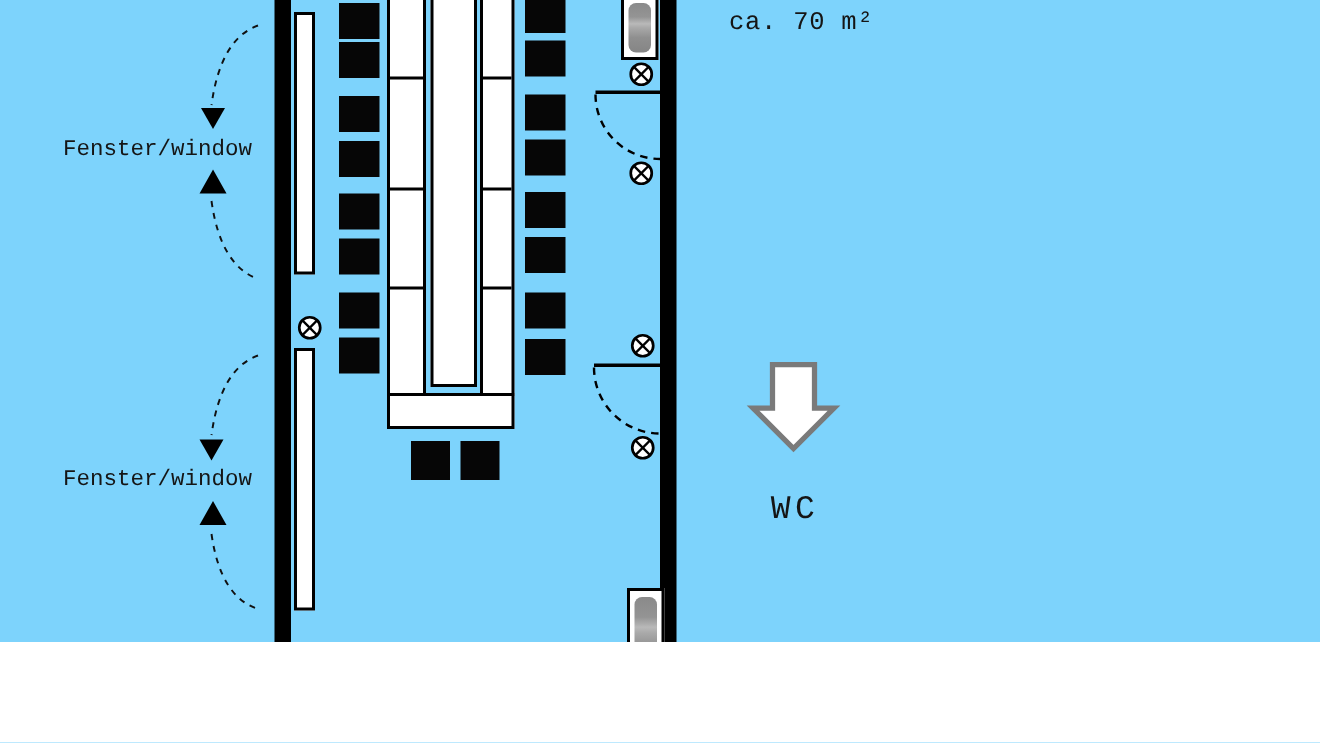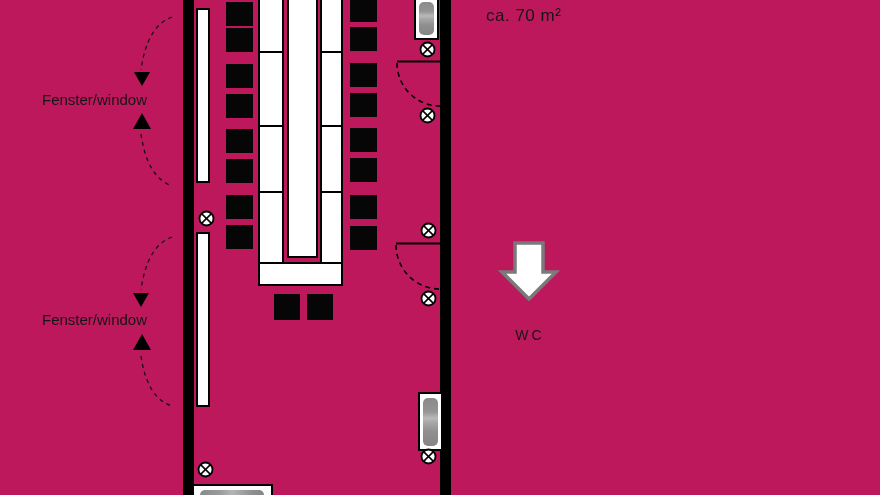--- a/index.html
+++ b/index.html
@@ -1,21 +1,21 @@
 <!DOCTYPE html>
 <html><head>
 <meta charset="utf-8">
 <style>
   html,body{margin:0;padding:0;background:#ffffff;}
   #plan{
     position:relative;
-    width:880px;height:495px;
-    background:#be185d;
+    width:880px;height:428px;
+    background:#7dd3fc;
     overflow:hidden;
-    font-family:Liberation Sans, sans-serif;
+    font-family:Liberation Mono, monospace;
     color:#151515;
   }
   .abs{position:absolute;box-sizing:border-box;}
   .wall{background:#000;}
   .window-strip{background:#fff;border:2px solid #000;}
   .tablecol{background:#fff;border:2px solid #000;}
   .tdiv{background:#000;height:2px;}
   .chair{background:#060606;}
   .radiator-box{background:#fff;border:2px solid #000;}
   .radiator-body{
@@ -23,21 +23,21 @@
     background:linear-gradient(to bottom,#8a8a8a 0%,#949494 28%,#b9b9b9 42%,#a9a9a9 50%,#8f8f8f 70%,#858585 100%);
     border-radius:5px;
   }
   .radiator-body.horiz{
     background:linear-gradient(to right,#8a8a8a 0%,#9a9a9a 30%,#b5b5b5 50%,#909090 80%,#858585 100%);
     border-radius:5px 5px 0 0;
   }
   .label{white-space:nowrap;}
   .area-label{font-size:17px;letter-spacing:.5px;}
   .fenster-label{font-size:15px;width:136px;text-align:left;}
-  .wc-label{font-size:14px;letter-spacing:3px;width:64px;text-align:center;}
+  .wc-label{font-size:22px;letter-spacing:3px;width:64px;text-align:center;}
   .tri{width:0;height:0;}
   .tri-down{border-left:8px solid transparent;border-right:8px solid transparent;border-top:14px solid #000;}
   .tri-up{border-left:9px solid transparent;border-right:9px solid transparent;border-bottom:16px solid #000;}
   svg{display:block;}
   #linework{position:absolute;left:0;top:0;pointer-events:none;}
 </style>
 </head>
 <body>
 
 <div id="plan">

